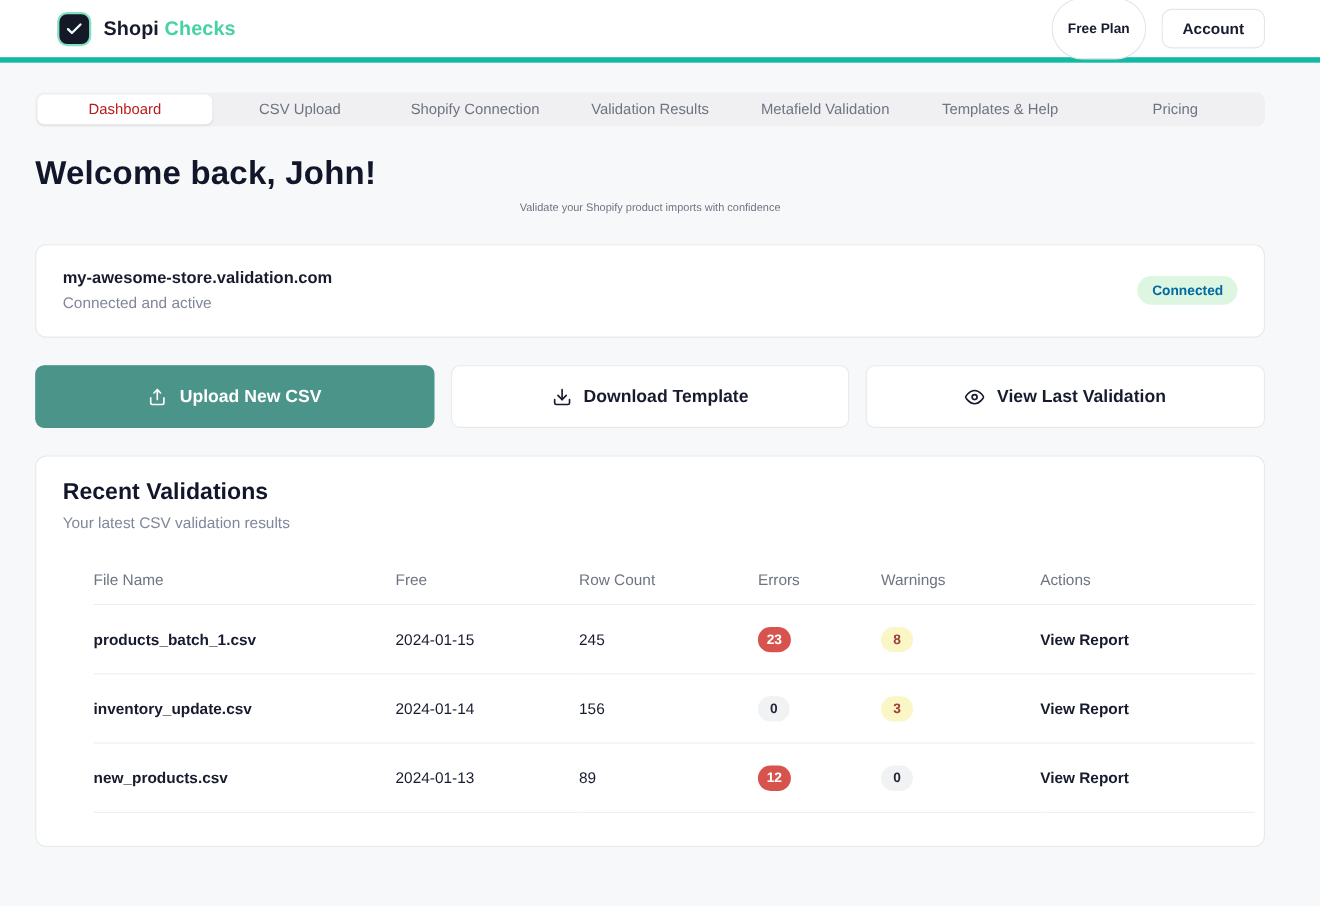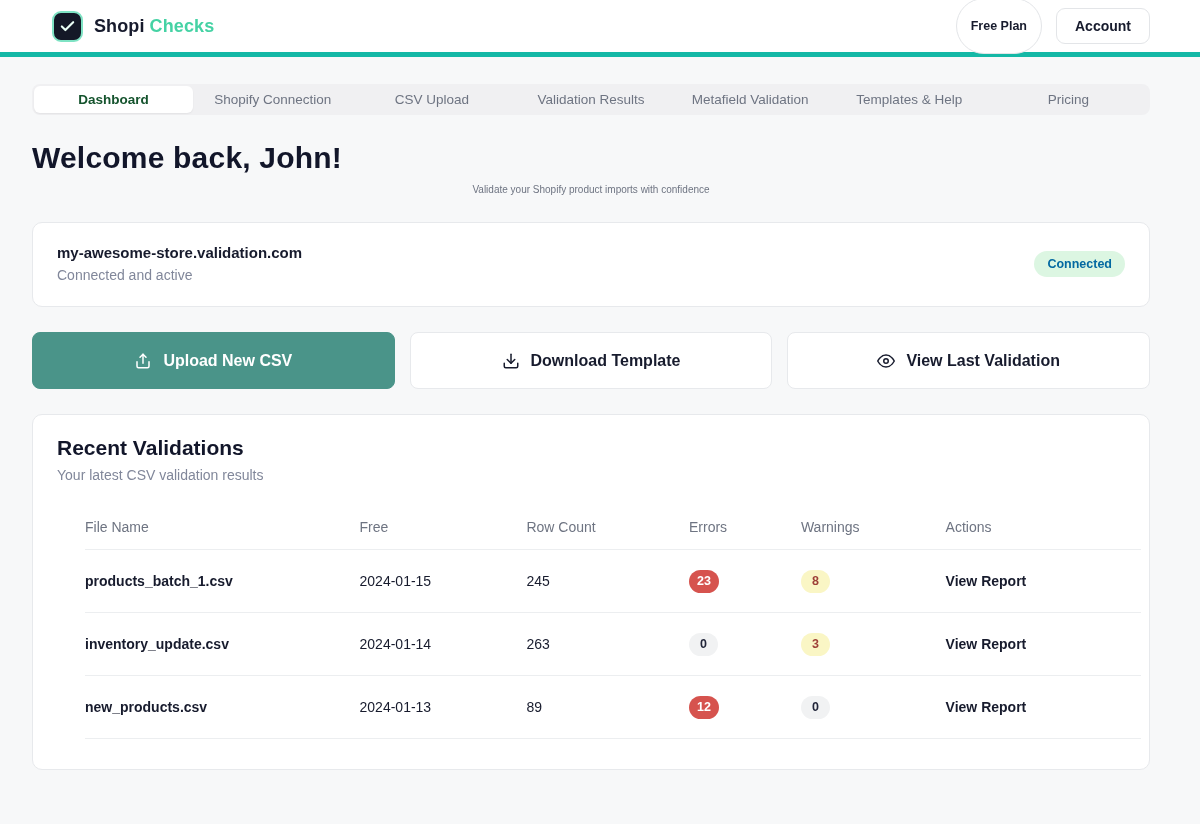--- a/index.html
+++ b/index.html
@@ -70,22 +70,22 @@
     display: flex; align-items: center; justify-content: center;
     font-size: 13.5px;
     color: #6e7482;
     font-weight: 400;
     border-radius: 6px;
     cursor: pointer;
     white-space: nowrap;
   }
   .tab.active {
     background: #ffffff;
-    color: #14532d;
-    font-weight: 700;
+    color: #b91c1c;
+    font-weight: 400;
     box-shadow: 0 1px 2px rgba(0,0,0,.06);
   }
 
   
   .welcome-title { font-size: 30px; font-weight: 800; color: #12162a; letter-spacing: .2px; }
   .welcome-sub { font-size: 10px; color: #6e7482; margin-top: 9px; margin-bottom: 27px; text-align: center; }
 
   
   .card {
     background: #ffffff;
@@ -191,22 +191,22 @@
   <div class="header-right">
     <span class="plan-pill">Free Plan</span>
     <button class="account-btn">Account</button>
   </div>
 </div>
 
 <div class="main">
 
   <div class="tabbar">
     <div class="tab active">Dashboard</div>
+    <div class="tab">CSV Upload</div>
     <div class="tab">Shopify Connection</div>
-    <div class="tab">CSV Upload</div>
     <div class="tab">Validation Results</div>
     <div class="tab">Metafield Validation</div>
     <div class="tab">Templates &amp; Help</div>
     <div class="tab">Pricing</div>
   </div>
 
   <h1 class="welcome-title">Welcome back, John!</h1>
   <div class="welcome-sub">Validate your Shopify product imports with confidence</div>
 
   <div class="card store-card">
@@ -265,21 +265,21 @@
           <td class="cell-file">products_batch_1.csv</td>
           <td>2024-01-15</td>
           <td>245</td>
           <td><span class="badge badge-red">23</span></td>
           <td><span class="badge badge-yellow">8</span></td>
           <td><span class="view-report">View Report</span></td>
         </tr>
         <tr>
           <td class="cell-file">inventory_update.csv</td>
           <td>2024-01-14</td>
-          <td>263</td>
+          <td>156</td>
           <td><span class="badge badge-gray">0</span></td>
           <td><span class="badge badge-yellow">3</span></td>
           <td><span class="view-report">View Report</span></td>
         </tr>
         <tr>
           <td class="cell-file">new_products.csv</td>
           <td>2024-01-13</td>
           <td>89</td>
           <td><span class="badge badge-red">12</span></td>
           <td><span class="badge badge-gray">0</span></td>

